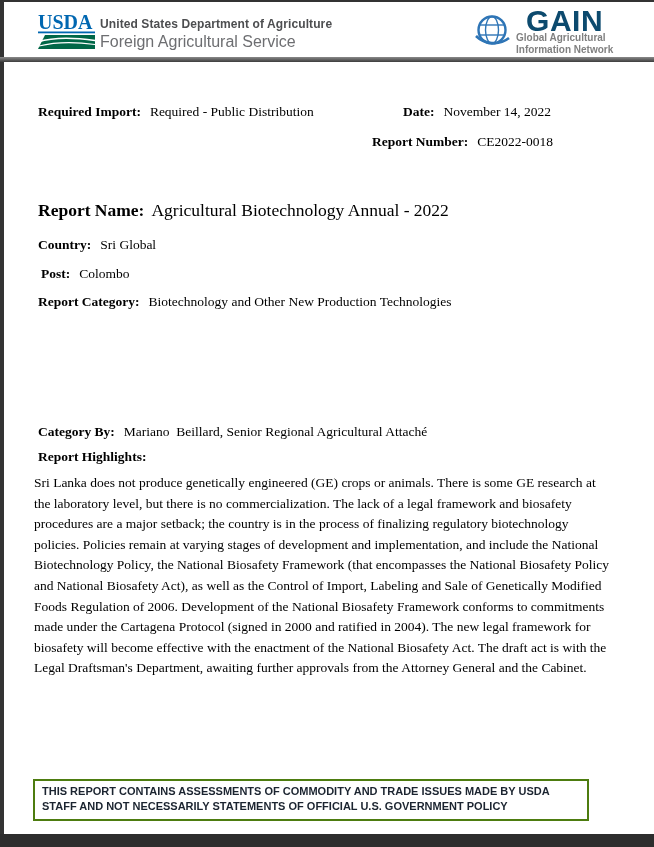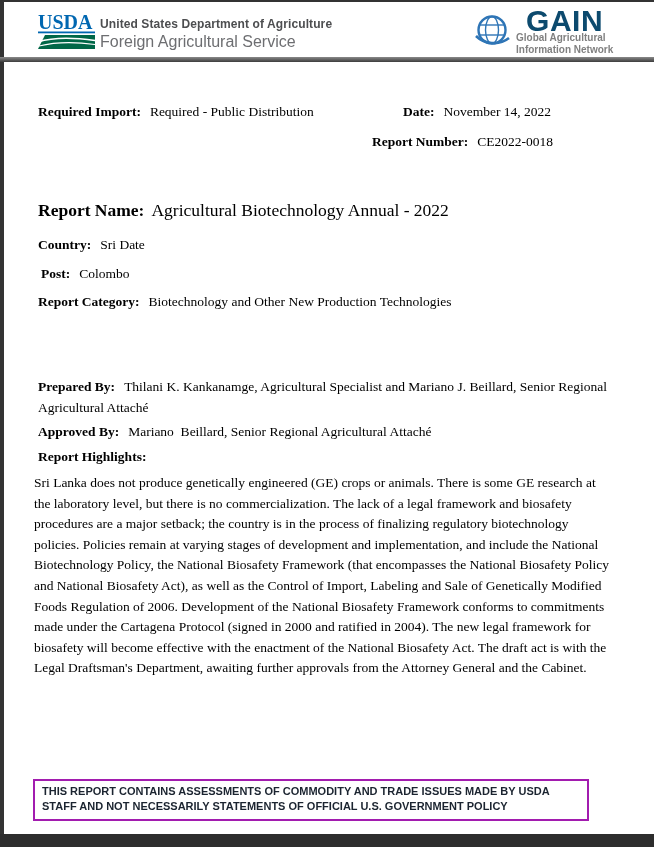--- a/index.html
+++ b/index.html
@@ -45,21 +45,21 @@
   .row-post { position:absolute; left:41px; top:266px; }
   .row-category { position:absolute; left:38px; top:294px; }
 
   .row-prepared { position:absolute; left:38px; top:376px; width:582px; line-height:21px; }
   .row-approved { position:absolute; left:38px; top:424px; width:582px; }
   .row-highlights-label { position:absolute; left:38px; top:449px; }
   .highlights-text { position:absolute; left:34px; top:473px; width:581px;
     font-size:13.5px; line-height:20.6px; }
 
   .disclaimer-box { position:absolute; left:33px; top:779px; width:556px;
-    border:2px solid #a21caf; padding:3px 7px 5px 7px;
+    border:2px solid #4d7c0f; padding:3px 7px 5px 7px;
     font-family:"Liberation Sans", sans-serif; font-size:11px; font-weight:bold;
     color:#1b2430; line-height:15px; }
 </style>
 </head>
 <body>
 
 <div class="page">
   <div class="edge-top"></div>
   <div class="edge-left"></div>
 
@@ -102,34 +102,31 @@
     <span class="lbl">Date:</span><span class="val gap">November 14, 2022</span>
   </div>
   <div class="row-repnum txt">
     <span class="lbl">Report Number:</span><span class="val gap">CE2022-0018</span>
   </div>
 
   <div class="report-name">
     <span class="lbl">Report Name:</span><span class="val gap">Agricultural Biotechnology Annual - 2022</span>
   </div>
   <div class="row-country txt">
-    <span class="lbl">Country:</span><span class="val gap">Sri Date</span>
+    <span class="lbl">Country:</span><span class="val gap">Sri Global</span>
   </div>
   <div class="row-post txt">
     <span class="lbl">Post:</span><span class="val gap">Colombo</span>
   </div>
   <div class="row-category txt">
     <span class="lbl">Report Category:</span><span class="val gap">Biotechnology and Other New Production Technologies</span>
   </div>
 
-  <div class="row-prepared txt">
-    <span class="lbl">Prepared By:</span><span class="val gap">Thilani K. Kankanamge, Agricultural Specialist and Mariano J. Beillard, Senior Regional Agricultural Attaché</span>
-  </div>
   <div class="row-approved txt">
-    <span class="lbl">Approved By:</span><span class="val gap">Mariano  Beillard, Senior Regional Agricultural Attaché</span>
+    <span class="lbl">Category By:</span><span class="val gap">Mariano  Beillard, Senior Regional Agricultural Attaché</span>
   </div>
 
   <div class="row-highlights-label txt">
     <span class="lbl">Report Highlights:</span>
   </div>
   <div class="highlights-text">Sri Lanka does not produce genetically engineered (GE) crops or animals. There is some GE research at the laboratory level, but there is no commercialization. The lack of a legal framework and biosafety procedures are a major setback; the country is in the process of finalizing regulatory biotechnology policies. Policies remain at varying stages of development and implementation, and include the National Biotechnology Policy, the National Biosafety Framework (that encompasses the National Biosafety Policy and National Biosafety Act), as well as the Control of Import, Labeling and Sale of Genetically Modified Foods Regulation of 2006. Development of the National Biosafety Framework conforms to commitments made under the Cartagena Protocol (signed in 2000 and ratified in 2004). The new legal framework for biosafety will become effective with the enactment of the National Biosafety Act. The draft act is with the Legal Draftsman's Department, awaiting further approvals from the Attorney General and the Cabinet.</div>
 
   <div class="disclaimer-box">THIS REPORT CONTAINS ASSESSMENTS OF COMMODITY AND TRADE ISSUES MADE BY USDA STAFF AND NOT NECESSARILY STATEMENTS OF OFFICIAL U.S. GOVERNMENT POLICY</div>
 
   <div class="bottom-bar"></div>

